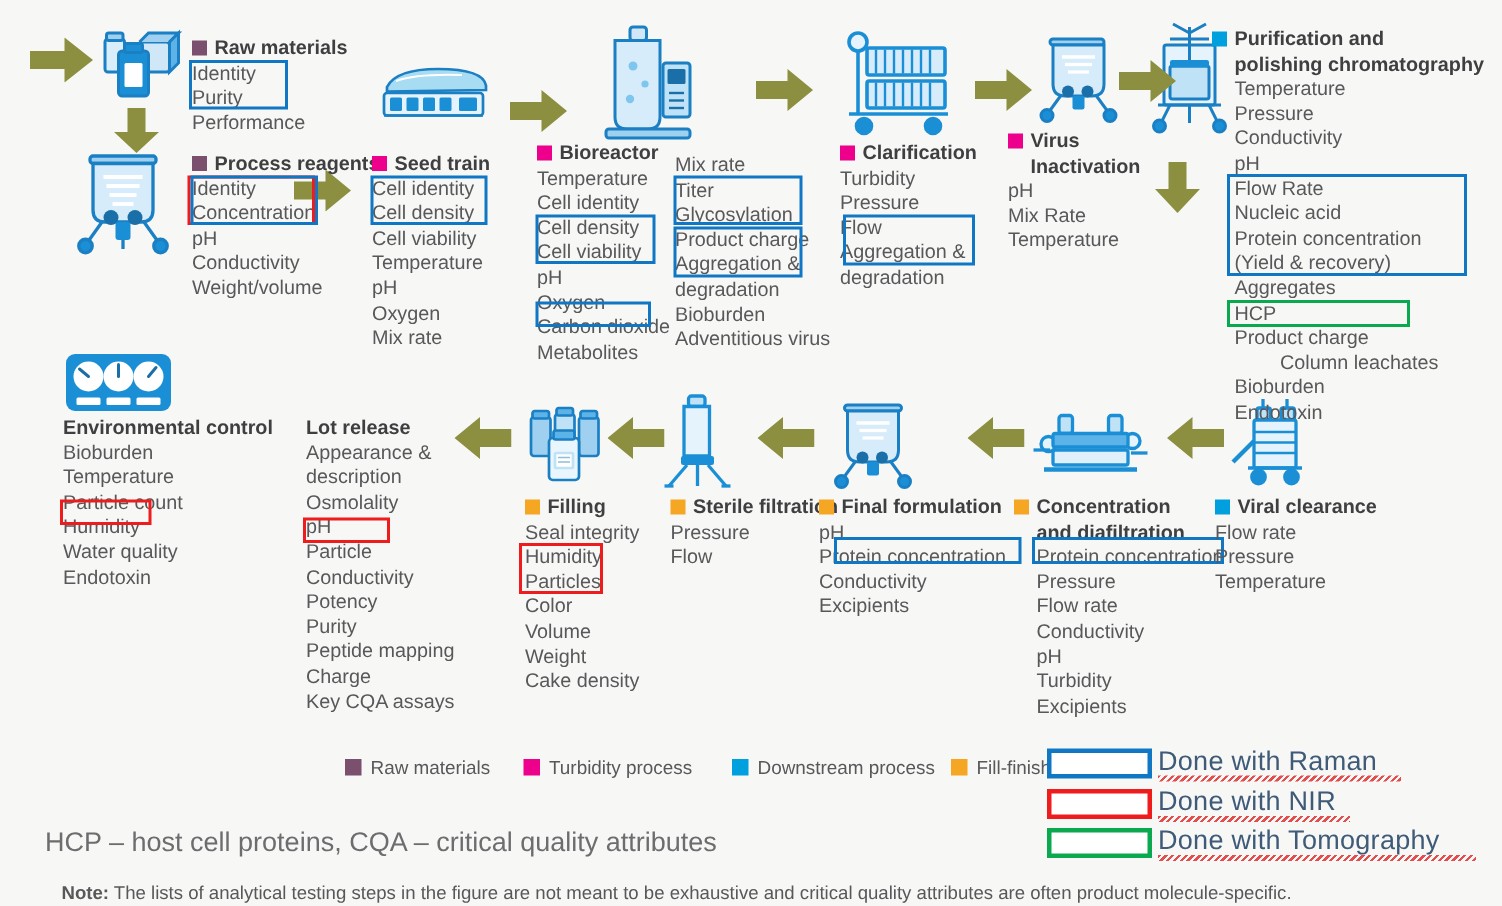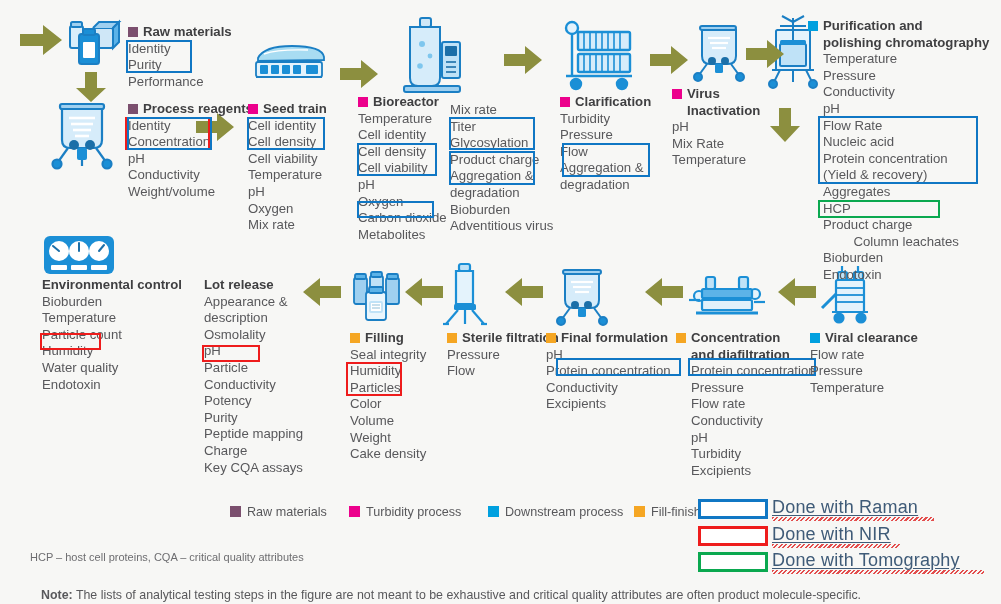--- a/index.html
+++ b/index.html
@@ -35,36 +35,35 @@
   .arrow{position:absolute;}
   .arrow svg{display:block;}
 
   
   .legend{position:absolute;font-size:12.6px;color:#58585b;white-space:nowrap;}
   .legend .sw{width:11px;height:11px;margin-right:6px;vertical-align:-1px;}
 
   .annot{position:absolute;font-size:18px;color:#3f5b78;white-space:nowrap;
          letter-spacing:.2px;}
   .annot .u{
-     text-decoration:underline;
      text-decoration-color:#3f5b78;
      text-underline-offset:2px;
      margin-top:24px;
   }
   .sqbox{position:absolute;box-sizing:border-box;width:70px;height:20px;background:#ffffff;}
   .sqbox.blue{border:3px solid #1077c4;}
   .sqbox.red{border:3px solid #ee1c1c;}
   .sqbox.green{border:3px solid #0aa84f;}
   .squig{
     position:absolute;height:4px;
     background-image:repeating-linear-gradient(135deg,#e03030 0 1.6px,transparent 1.6px 3.2px);
     opacity:.85;
   }
 
-  .foot{position:absolute;font-size:11px;color:#6d6d70;white-space:nowrap;}
+  .foot{position:absolute;font-size:18px;color:#6d6d70;white-space:nowrap;}
   .note{position:absolute;font-size:12.4px;color:#58585b;white-space:nowrap;margin-left:11px;}
 </style>
 </head>
 <body>
 
 <div class="stage">
 
   <div class="abs" style="left:62px;top:14px;">
   <svg width="60" height="60" viewBox="0 0 60 60">
     <g stroke="#1b7fc4" fill="none" stroke-width="2">

